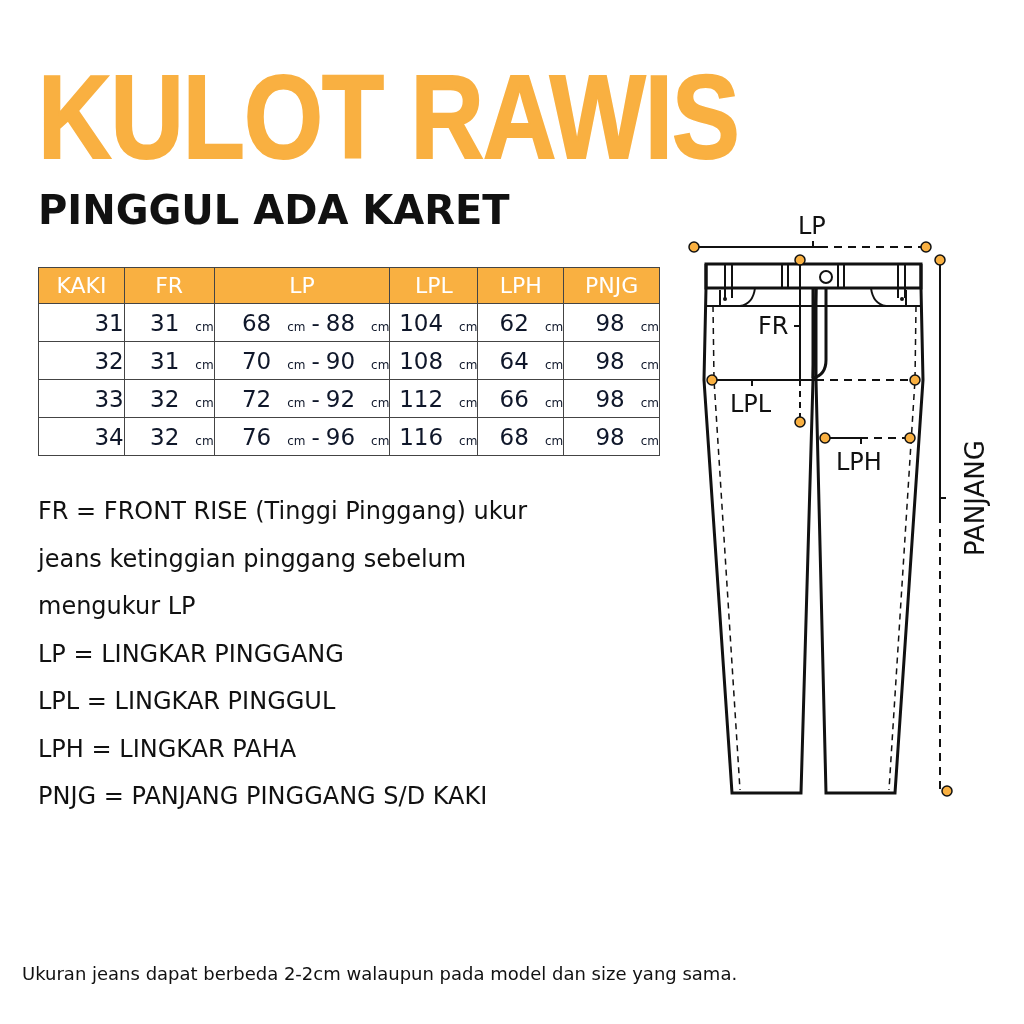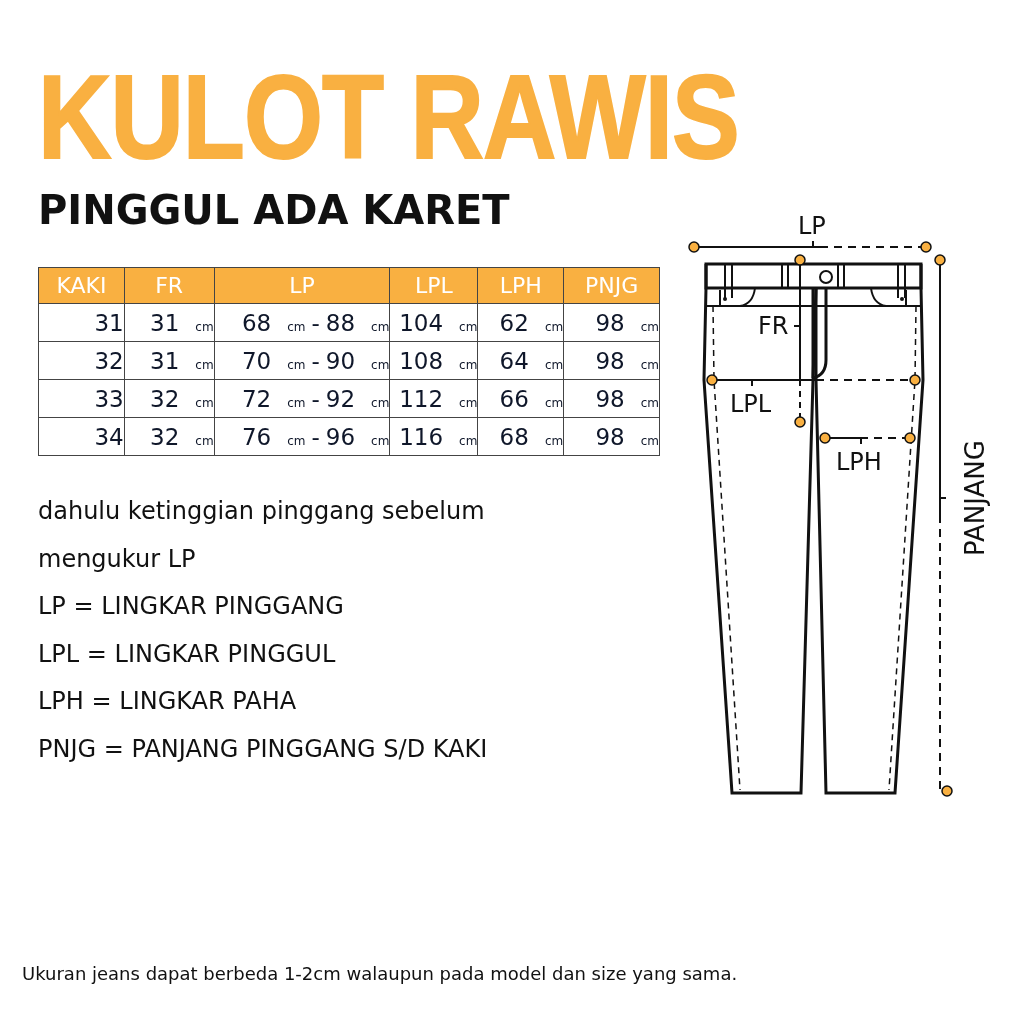--- a/index.html
+++ b/index.html
@@ -103,21 +103,22 @@
         <td><span>32</span><span class="unit">cm</span></td>
         <td><span>76</span><span class="unit">cm</span><span class="sep">-</span><span>96</span><span class="unit">cm</span></td>
         <td><span>116</span><span class="unit">cm</span></td>
         <td><span>68</span><span class="unit">cm</span></td>
         <td><span>98</span><span class="unit">cm</span></td>
       </tr>
     </tbody>
 </table>
 
 <div class="legend">
-  <div>dahulu ketinggian pinggang sebelum</div>
+  <div>FR = FRONT RISE (Tinggi Pinggang) ukur</div>
+  <div>jeans ketinggian pinggang sebelum</div>
   <div>mengukur LP</div>
   <div>LP = LINGKAR PINGGANG</div>
   <div>LPL = LINGKAR PINGGUL</div>
   <div>LPH = LINGKAR PAHA</div>
   <div>PNJG = PANJANG PINGGANG S/D KAKI</div>
 </div>
 
 <div class="diagram">
   <svg viewBox="0 0 344 620">
     <g fill="none" stroke="#111" stroke-width="3">
@@ -191,13 +192,13 @@
       <circle cx="267" cy="591" r="5"></circle>
     </g>
   </svg>
   <div class="dlabel" style="left:118px; top:14px;">LP</div>
   <div class="dlabel" style="left:78px; top:114px;">FR</div>
   <div class="dlabel" style="left:50px; top:192px;">LPL</div>
   <div class="dlabel" style="left:156px; top:250px;">LPH</div>
   <div class="dlabel" style="left:237px; top:285px; transform: rotate(-90deg); transform-origin: center; font-size:26px;">PANJANG</div>
 </div>
 
-<div class="footer">Ukuran jeans dapat berbeda 1-2cm walaupun pada model dan size yang sama.</div>
+<div class="footer">Ukuran jeans dapat berbeda 2-2cm walaupun pada model dan size yang sama.</div>
 
 </body></html>

